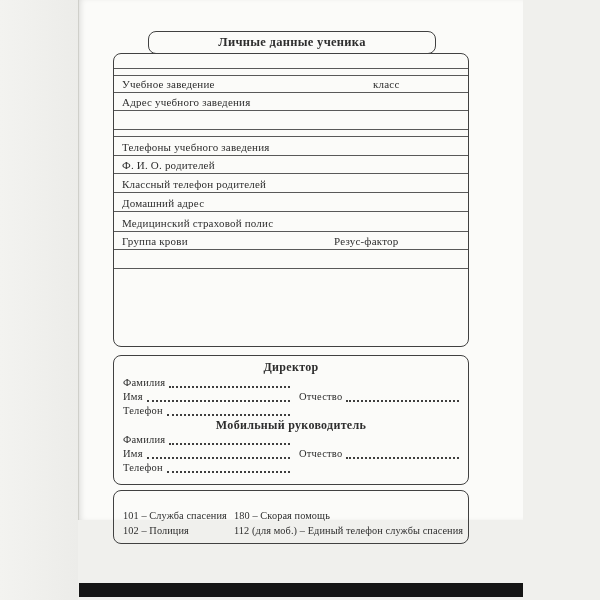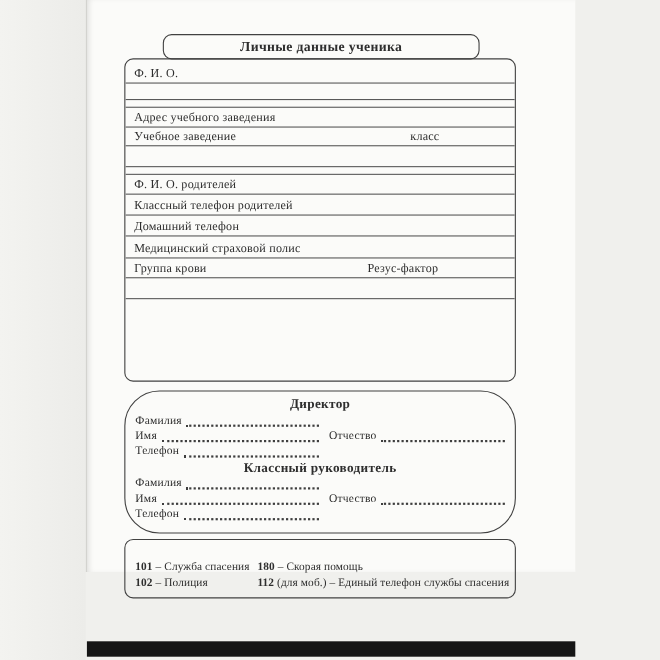--- a/index.html
+++ b/index.html
@@ -39,21 +39,21 @@
     display: flex; align-items: flex-end;
     padding: 0 0 2px 8px;
     font-size: 11px; letter-spacing: 0.2px;
   }
   .frow.noline { border-bottom: none; flex: 1; }
   .band {
     flex: none; height: 6px;
     border-bottom: 1px solid #595959;
   }
   .lbl2 { position: absolute; bottom: 2px; }
-  .staff-box { left: 34px; top: 355px; width: 354px; height: 128px; border-radius: 32px; }
+  .staff-box { left: 34px; top: 355px; width: 354px; height: 128px; }
   .staff-title {
     position: absolute; left: 0; width: 100%;
     text-align: center; font-weight: bold;
     font-size: 12px; letter-spacing: 0.3px;
   }
   .srow {
     position: absolute; height: 13px;
     display: flex; align-items: baseline;
     font-size: 10.5px; letter-spacing: 0.2px;
   }
@@ -63,21 +63,21 @@
     margin: 0 0 2px 4px;
     align-self: flex-end;
   }
   .ebox { left: 34px; top: 490px; width: 354px; height: 52px; }
   .etitle {
     position: absolute; left: 0; top: 3px; width: 100%;
     text-align: center; font-weight: bold;
     font-size: 11.5px; letter-spacing: 0.3px;
   }
   .erow { position: absolute; font-size: 10.3px; letter-spacing: 0.1px; white-space: nowrap; }
-  .enum { font-weight: bold; }
+  .enum { font-weight: normal; }
   .bar {
     position: absolute; left: 0; top: 583px;
     width: 444px; height: 14px;
     background: #151515;
   }
   .gutter {
     position: absolute; left: 0; top: 0;
     width: 78px; height: 600px;
     background: linear-gradient(to right, #f3f3f0, #ecece9);
   }
@@ -88,42 +88,42 @@
 <div class="scan">
   <div class="gutter"></div>
 
   <div class="page">
 
     <div class="rounded title-box">
       <span>Личные данные ученика</span>
     </div>
 
     <div class="rounded main-box">
-      <div class="frow" style="height:22px">
-        <span>Ф. И. О.</span>
-      </div>
       <div class="frow" style="height:15px"></div>
       <div class="band"></div>
-      <div class="frow" style="height:18px">
-        <span>Адрес учебного заведения</span>
-      </div>
       <div class="frow" style="height:17px">
         <span>Учебное заведение</span>
         <span class="lbl2" style="left:259px">класс</span>
       </div>
+      <div class="frow" style="height:18px">
+        <span>Адрес учебного заведения</span>
+      </div>
       <div class="frow" style="height:19px"></div>
       <div class="band"></div>
+      <div class="frow" style="height:19px">
+        <span>Телефоны учебного заведения</span>
+      </div>
       <div class="frow" style="height:18px">
         <span>Ф. И. О. родителей</span>
       </div>
       <div class="frow" style="height:19px">
         <span>Классный телефон родителей</span>
       </div>
       <div class="frow" style="height:19px">
-        <span>Домашний телефон</span>
+        <span>Домашний адрес</span>
       </div>
       <div class="frow" style="height:20px">
         <span>Медицинский страховой полис</span>
       </div>
       <div class="frow" style="height:18px">
         <span>Группа крови</span>
         <span class="lbl2" style="left:220px">Резус-фактор</span>
       </div>
       <div class="frow" style="height:19px"></div>
       <div class="frow noline"></div>
@@ -142,21 +142,21 @@
       </div>
       <div class="srow" style="top:35px; left:185px; width:160px">
         <span>Отчество</span>
         <span class="dots"></span>
       </div>
       <div class="srow" style="top:49px; left:9px; width:167px">
         <span>Телефон</span>
         <span class="dots"></span>
       </div>
 
-      <div class="staff-title" style="top:62px">Классный руководитель</div>
+      <div class="staff-title" style="top:62px">Мобильный руководитель</div>
 
       <div class="srow" style="top:78px; left:9px; width:167px">
         <span>Фамилия</span>
         <span class="dots"></span>
       </div>
       <div class="srow" style="top:92px; left:9px; width:167px">
         <span>Имя</span>
         <span class="dots"></span>
       </div>
       <div class="srow" style="top:92px; left:185px; width:160px">

